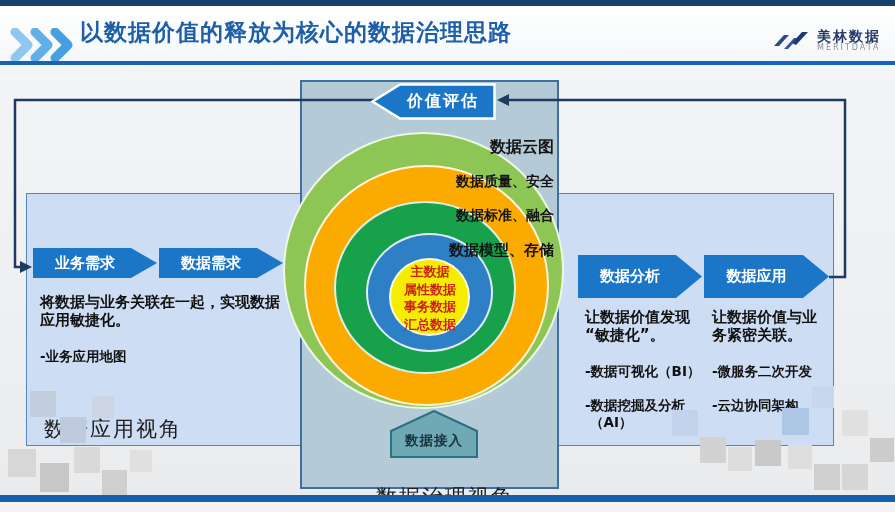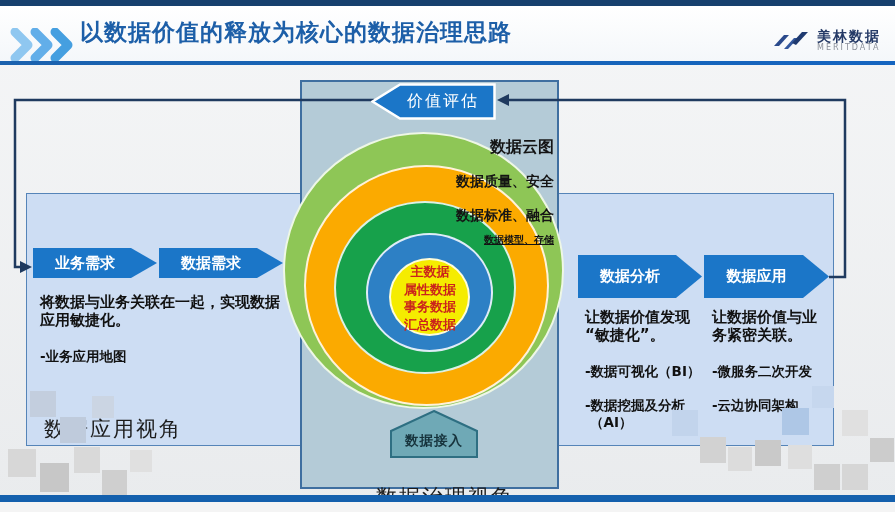--- a/index.html
+++ b/index.html
@@ -30,21 +30,21 @@
 
   
   .loop-svg { position:absolute; left:0; top:0; width:895px; height:512px; z-index:5; pointer-events:none; }
 
   
   .flow-arrow { position:absolute; height:30px; background:#1b76c8; color:#fff; font-size:15px; font-weight:bold;
     display:flex; align-items:center; justify-content:center; padding-right:20px; z-index:6; white-space:nowrap;
     clip-path:polygon(0 0, calc(100% - 26px) 0, 100% 50%, calc(100% - 26px) 100%, 0 100%); }
   .value-arrow { position:absolute; left:371px; top:83px; width:125px; height:37px; z-index:6; }
   .value-arrow span { position:absolute; left:22px; top:0; width:100px; height:37px; display:flex; align-items:center; justify-content:center;
-    color:#fff; font-size:16px; font-weight:normal; letter-spacing:2px; white-space:nowrap; }
+    color:#fff; font-size:16px; font-weight:bold; letter-spacing:2px; white-space:nowrap; }
 
   
   .note { position:absolute; color:#111; z-index:6; }
   .note .b { font-size:15px; font-weight:bold; line-height:1.22; white-space:nowrap; }
   .note .i { font-size:13.5px; font-weight:bold; line-height:1.25; margin-top:18px; white-space:nowrap; }
 
   
   .access { position:absolute; left:390px; top:410px; width:88px; height:48px; z-index:6; }
   .access span { position:absolute; left:0; top:22px; width:88px; text-align:center; font-size:13.5px; font-weight:bold; color:#16333c; letter-spacing:1px; }
 
@@ -89,21 +89,21 @@
 
   <div class="ring" style="left:283px; top:132px; width:281px; height:277px; background:#8ec656;"></div>
   <div class="ring" style="left:304px; top:165px; width:245px; height:241px; background:#fbaa00;"></div>
   <div class="ring" style="left:334px; top:201px; width:182px; height:173px; background:#17a14b;"></div>
   <div class="ring" style="left:366px; top:233px; width:127px; height:119px; background:#2d80c5;"></div>
   <div class="ring" style="left:389px; top:258px; width:81px; height:78px; background:#f5ec00;"></div>
 
   <div class="ring-label" style="top:137px; font-size:16px;">数据云图</div>
   <div class="ring-label" style="top:173px; font-size:14px;">数据质量、安全</div>
   <div class="ring-label" style="top:207px; font-size:14px;">数据标准、融合</div>
-  <div class="ring-label" style="top:233px; font-size:10px;text-decoration:underline;">数据模型、存储</div>
+  <div class="ring-label" style="top:241px; font-size:15px;">数据模型、存储</div>
 
   <div class="core-text">
     <div>主数据</div>
     <div>属性数据</div>
     <div>事务数据</div>
     <div>汇总数据</div>
   </div>
 
   <svg class="loop-svg">
     <path d="M 374 100 H 15 V 267 H 20" fill="none" stroke="#1f3a5f" stroke-width="2.5"></path>

